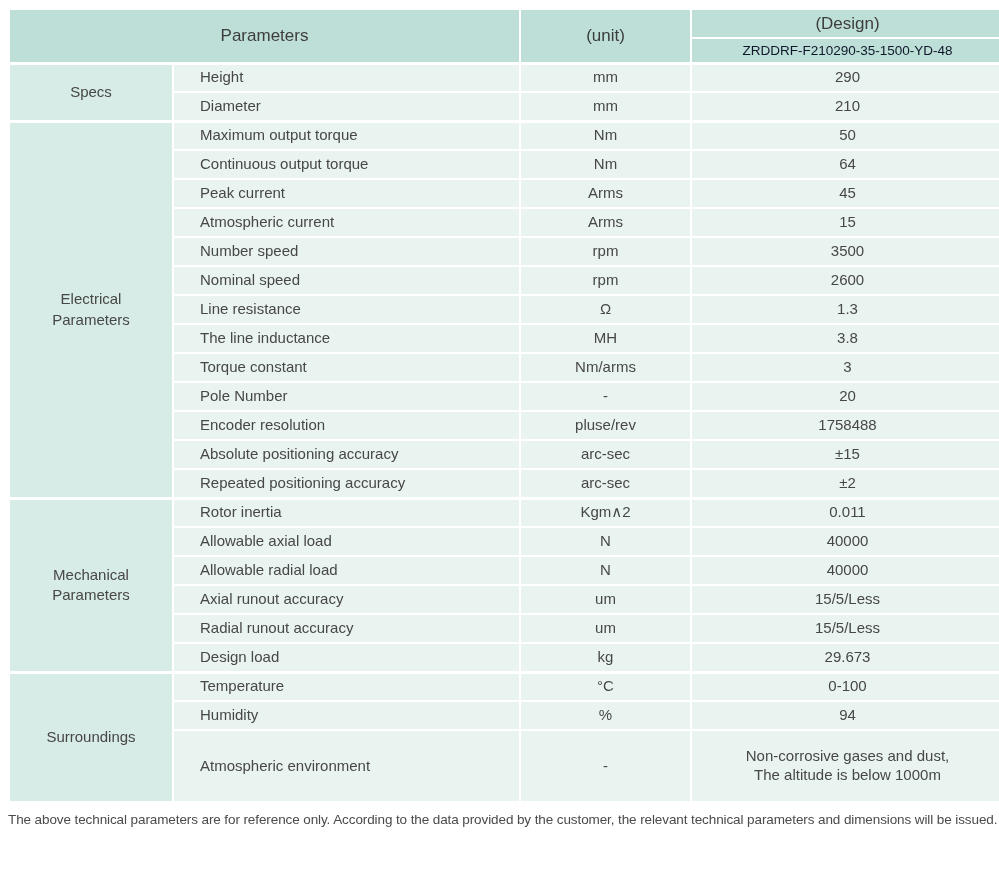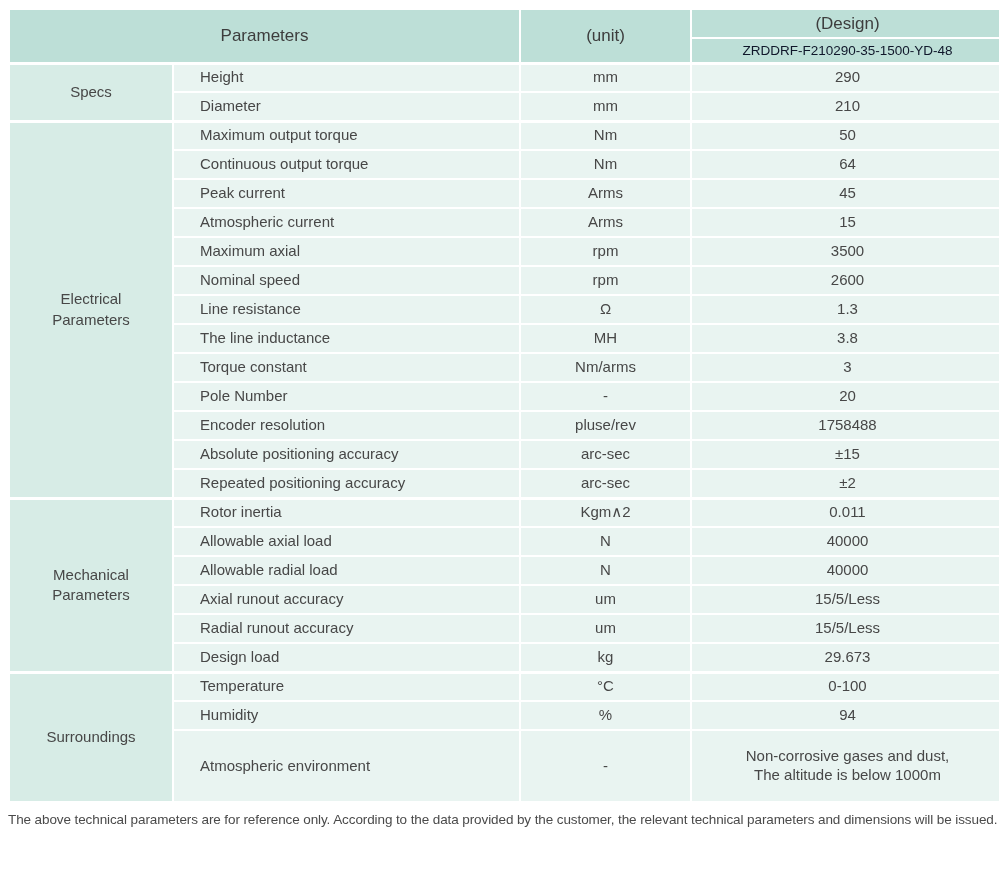--- a/index.html
+++ b/index.html
@@ -122,21 +122,21 @@
     <td class="param-cell">Peak current</td>
     <td class="unit-cell">Arms</td>
     <td class="value-cell">45</td>
   </tr>
         <tr>
     <td class="param-cell">Atmospheric current</td>
     <td class="unit-cell">Arms</td>
     <td class="value-cell">15</td>
   </tr>
         <tr>
-    <td class="param-cell">Maximum axial</td>
+    <td class="param-cell">Number speed</td>
     <td class="unit-cell">rpm</td>
     <td class="value-cell">3500</td>
   </tr>
         <tr>
     <td class="param-cell">Nominal speed</td>
     <td class="unit-cell">rpm</td>
     <td class="value-cell">2600</td>
   </tr>
         <tr>
     <td class="param-cell">Line resistance</td>

